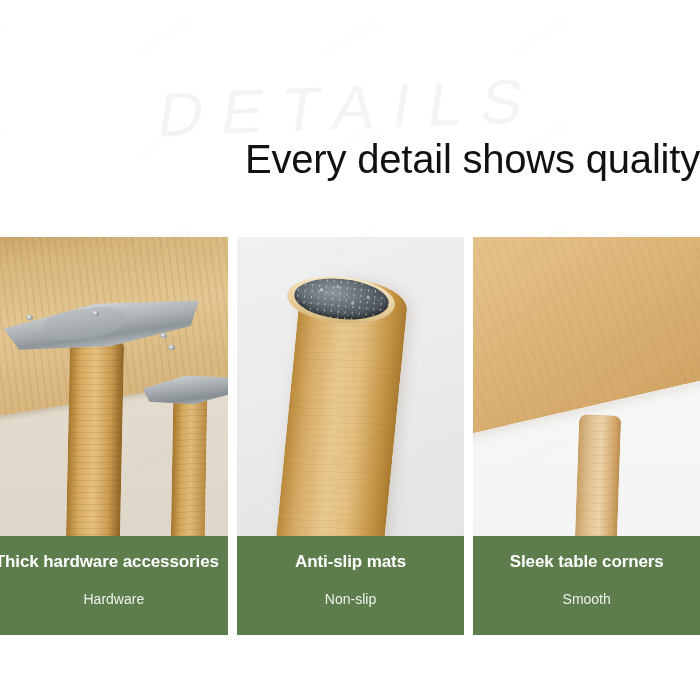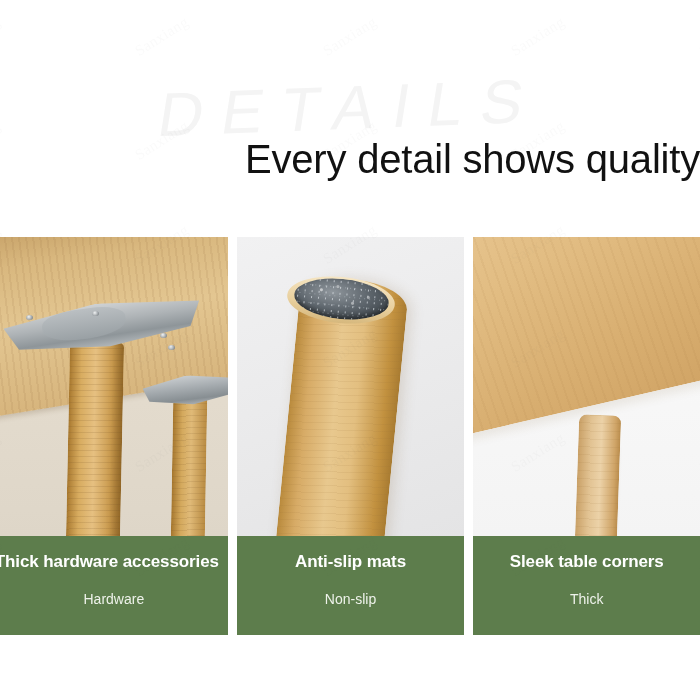--- a/index.html
+++ b/index.html
@@ -352,21 +352,21 @@
     <div class="panel p3">
       <div class="photo ph3">
         <div class="bg"></div>
         <div class="legshadow"></div>
         <div class="leg"></div>
         <div class="edge"></div>
         <div class="top"></div>
       </div>
       <div class="caption">
         <div class="caption-title">Sleek table corners</div>
-        <div class="caption-sub">Thick</div>
+        <div class="caption-sub">Smooth</div>
       </div>
     </div>
 
   </div>
 
   <div class="footer"></div>
 
   <div class="page-watermark" id="wm">
       <span>Sanxiang</span>
       <span>Sanxiang</span>

